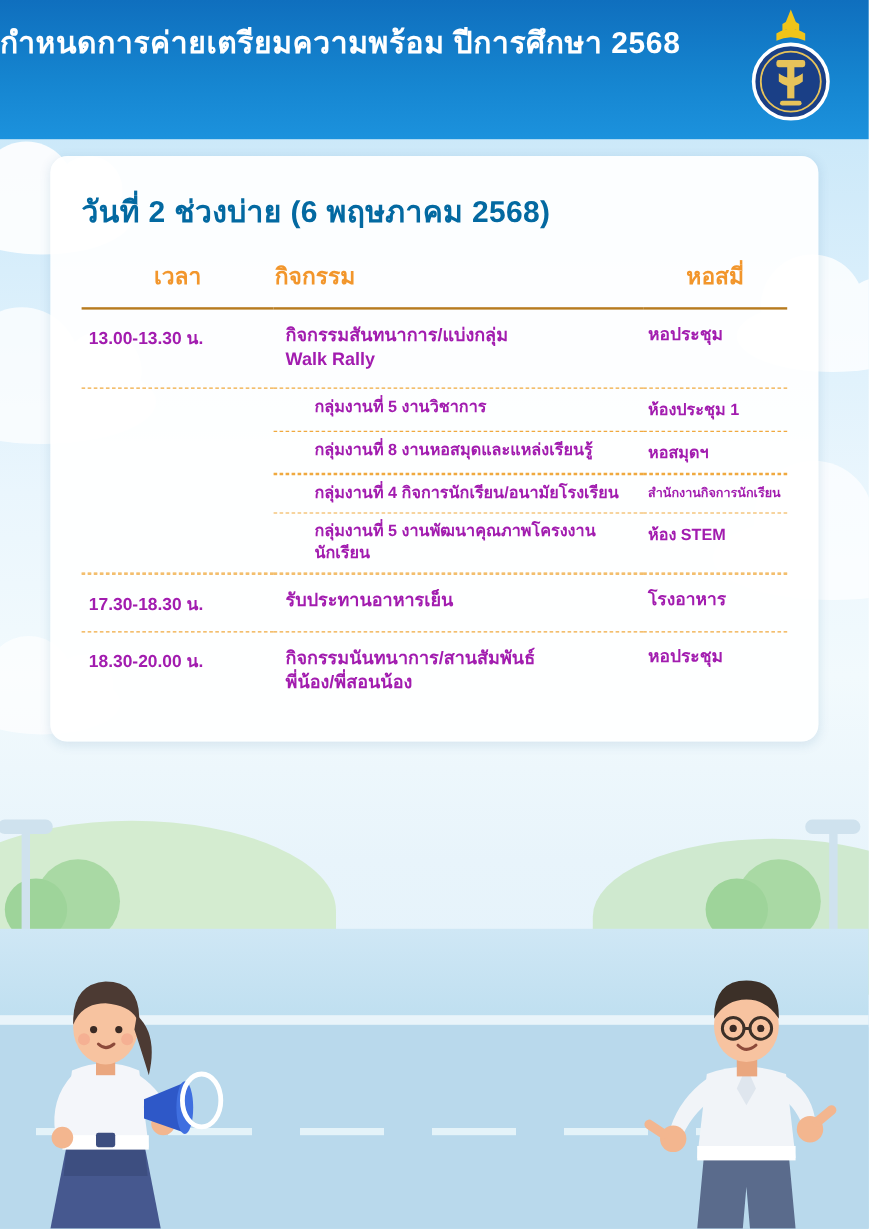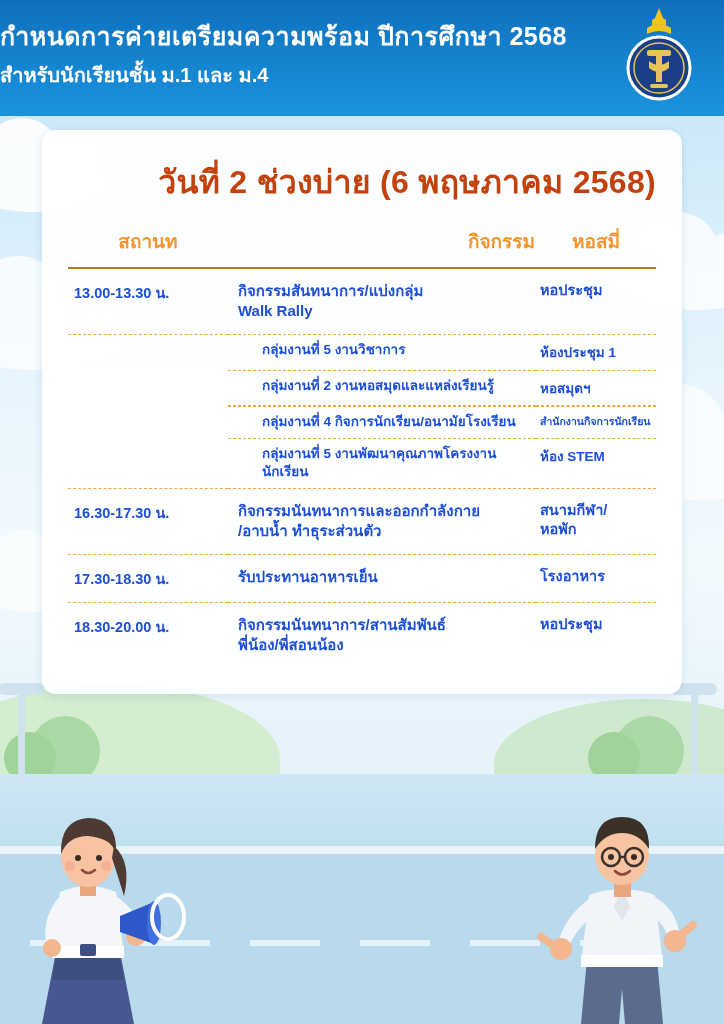--- a/index.html
+++ b/index.html
@@ -111,48 +111,48 @@
   .card {
     position: absolute;
     left: 42px; top: 130px;
     width: 640px;
     background: rgba(255,255,255,0.93);
     border-radius: 14px;
     box-shadow: 0 2px 10px rgba(20,80,130,.12);
     padding: 22px 26px 26px 26px;
   }
   .day-title {
-    color: #c2410c;
-    font-size: 32px;
+    color: #0369a1;
+    font-size: 25px;
     font-weight: bold;
-    text-align: right;
+    text-align: left;
     margin: 4px 0 18px 0;
     letter-spacing: .3px;
   }
 
   table.sched {
     width: 100%;
     border-collapse: collapse;
   }
   table.sched th {
     color: #f2962c;
     font-size: 19px;
     font-weight: bold;
     padding-bottom: 10px;
   }
   th.c-time { width: 160px; text-align: center; }
-  th.c-act  { text-align: right; }
+  th.c-act  { text-align: left; }
   th.c-place{ width: 120px; text-align: center; }
 
   .head-rule td { border-bottom: 2px solid #b77b1f; height: 2px; padding: 0; }
 
   td {
     vertical-align: top;
     padding: 12px 4px 12px 4px;
-    color: #1d4ed8;
+    color: #a21caf;
     margin-left: 44px;
   }
   td.time {
     font-size: 14.5px; font-weight: bold; white-space: nowrap; padding-left: 6px;
   }
   td.act { font-size: 15px; font-weight: bold; line-height: 1.35; padding-left: 10px;}
   td.place { font-size: 14.5px; font-weight: bold; line-height: 1.3; }
 
   tr.sub td { padding-top: 6px; padding-bottom: 6px; }
   td.sub-act {
@@ -208,42 +208,41 @@
     <div class="line" style="left:140px;width:70px;"></div>
     <div class="line" style="left:250px;width:70px;"></div>
     <div class="line" style="left:360px;width:70px;"></div>
     <div class="line" style="left:470px;width:70px;"></div>
     <div class="line" style="left:580px;width:70px;"></div>
   </div>
 </div>
 
 <div class="header">
   <div class="title1">กำหนดการค่ายเตรียมความพร้อม ปีการศึกษา 2568</div>
-  <div class="title2">สำหรับนักเรียนชั้น ม.1 และ ม.4</div>
 
   <svg class="logo" viewBox="0 0 74 100">
     <path d="M37 2 L41 12 L37 22 L33 12 Z" fill="#f0c419"></path>
     <path d="M30 14 Q37 8 44 14 L44 20 Q37 16 30 20 Z" fill="#f0c419"></path>
     <path d="M25 22 Q37 14 49 22 L49 28 Q37 22 25 28 Z" fill="#f0c419"></path>
     <circle cx="37" cy="62" r="31" fill="#1a3f86" stroke="#ffffff" stroke-width="3"></circle>
     <circle cx="37" cy="62" r="25" fill="#1a3f86" stroke="#e7c35a" stroke-width="1.5"></circle>
     <rect x="25" y="44" width="24" height="6" rx="2" fill="#e7c35a"></rect>
     <rect x="34" y="44" width="6" height="32" fill="#e7c35a"></rect>
     <path d="M27 55 Q37 63 47 55 L47 62 Q37 70 27 62 Z" fill="#e7c35a"></path>
     <rect x="28" y="78" width="18" height="4" rx="2" fill="#e7c35a"></rect>
   </svg>
 </div>
 
 <div class="card">
   <div class="day-title">วันที่ 2 ช่วงบ่าย (6 พฤษภาคม 2568)</div>
 
   <table class="sched">
     <thead>
       <tr>
-        <th class="c-time">สถานท</th>
+        <th class="c-time">เวลา</th>
         <th class="c-act">กิจกรรม</th>
         <th class="c-place">หอสมี่</th>
       </tr>
       <tr class="head-rule">
           <td colspan="3"></td>
         </tr>
     </thead>
     <tbody>
 
       <tr>
@@ -261,21 +260,21 @@
         <td class="sub-act">กลุ่มงานที่ 5 งานวิชาการ</td>
         <td class="sub-place">ห้องประชุม 1</td>
       </tr>
       <tr class="dash indent">
           <td class="sp"></td>
           <td colspan="2"></td>
         </tr>
 
       <tr class="sub">
         <td></td>
-        <td class="sub-act">กลุ่มงานที่ 2 งานหอสมุดและแหล่งเรียนรู้</td>
+        <td class="sub-act">กลุ่มงานที่ 8 งานหอสมุดและแหล่งเรียนรู้</td>
         <td class="sub-place">หอสมุดฯ</td>
       </tr>
       <tr class="dash indent">
           <td class="sp"></td>
           <td colspan="2"></td>
         </tr>
 
       <tr class="dash indent">
           <td class="sp"></td>
           <td colspan="2"></td>
@@ -293,25 +292,20 @@
 
       <tr class="sub">
         <td></td>
         <td class="sub-act">กลุ่มงานที่ 5 งานพัฒนาคุณภาพโครงงาน<br>นักเรียน</td>
         <td class="sub-place">ห้อง STEM</td>
       </tr>
       <tr class="dash">
           <td colspan="3"></td>
         </tr>
 
-      <tr>
-        <td class="time">16.30-17.30 น.</td>
-        <td class="act">กิจกรรมนันทนาการและออกกำลังกาย<br>/อาบน้ำ ทำธุระส่วนตัว</td>
-        <td class="place">สนามกีฬา/<br>หอพัก</td>
-      </tr>
       <tr class="dash">
           <td colspan="3"></td>
         </tr>
 
       <tr>
         <td class="time">17.30-18.30 น.</td>
         <td class="act">รับประทานอาหารเย็น</td>
         <td class="place">โรงอาหาร</td>
       </tr>
       <tr class="dash">

